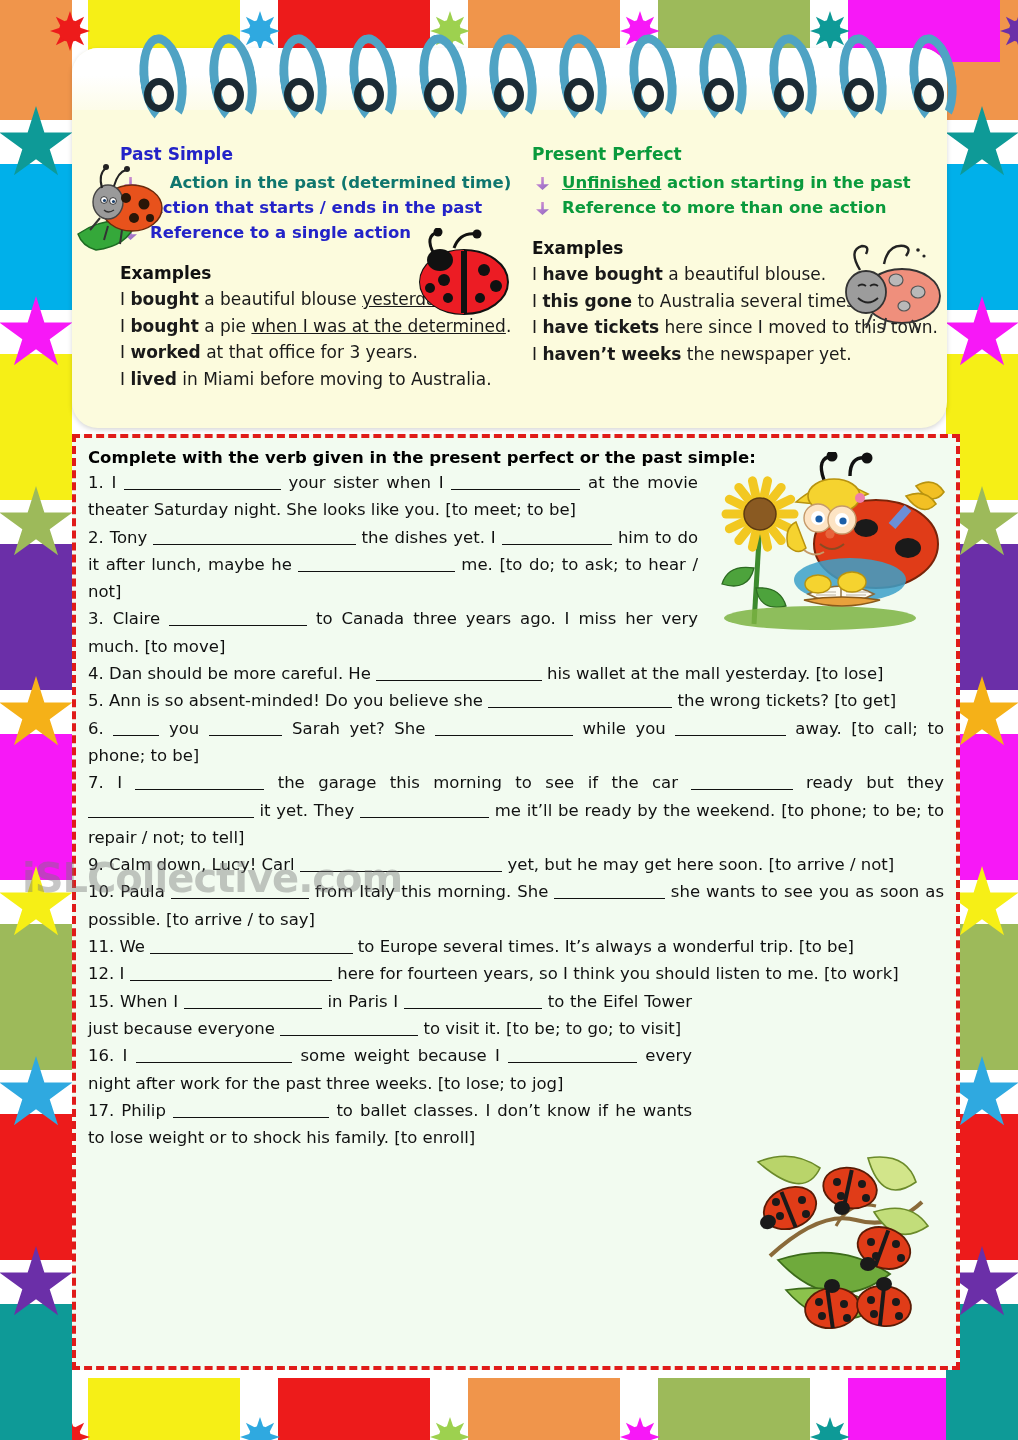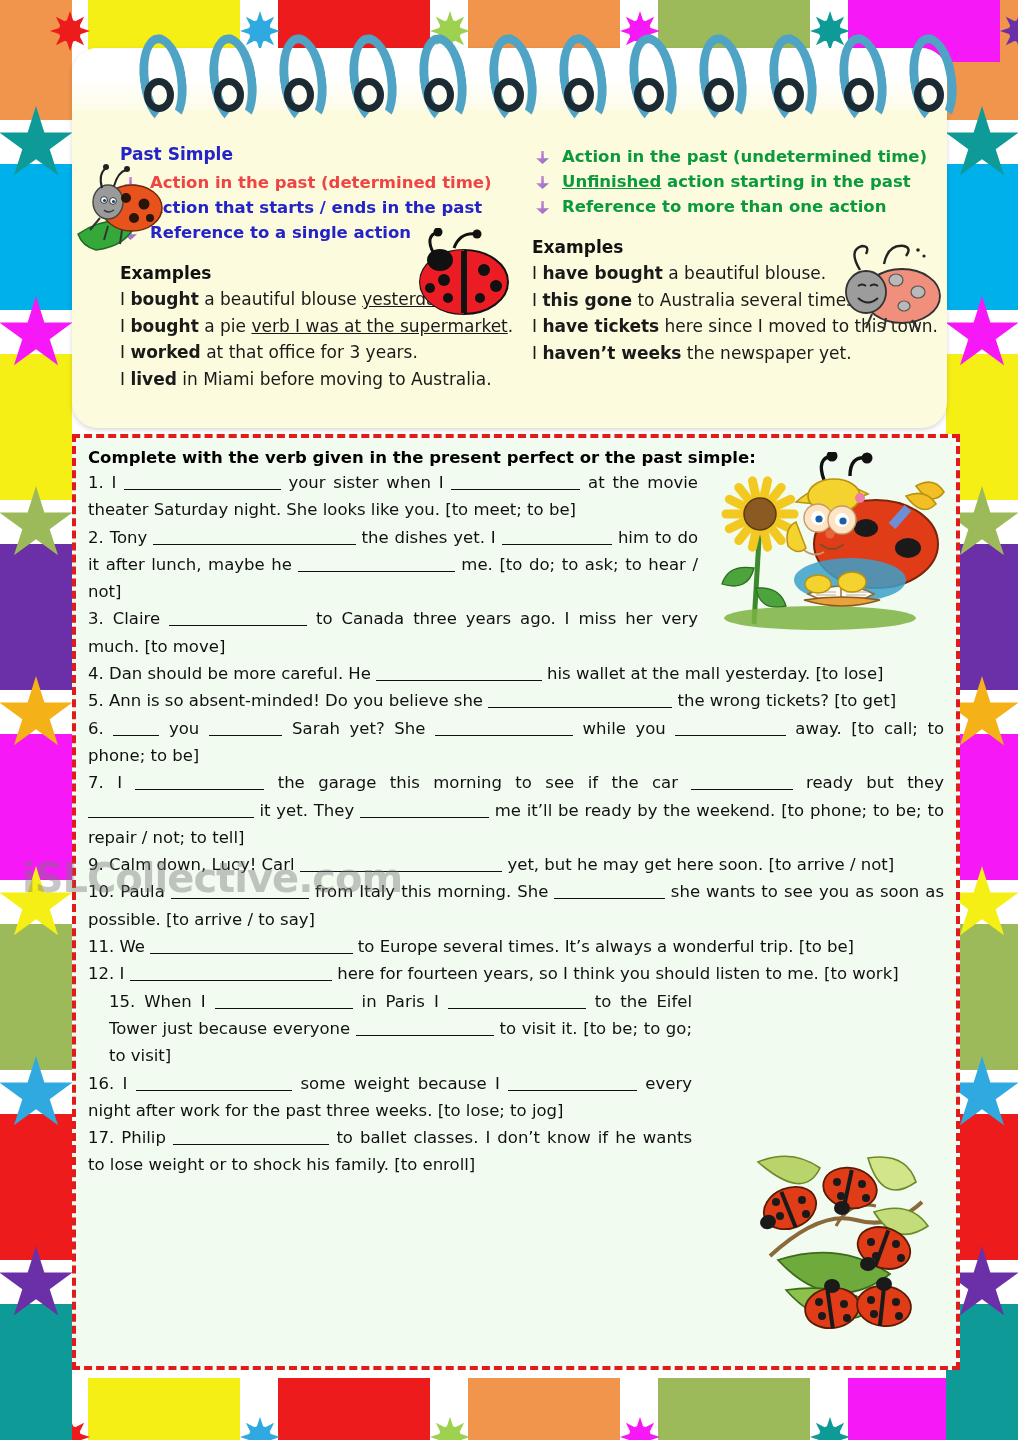--- a/index.html
+++ b/index.html
@@ -343,48 +343,45 @@
         <div class="spiral-hole" style="left: 914px; top: 78px;"></div>
       </div>
     </div>
 
   <div id="notepad">
     <div id="notepad-sheen"></div>
 
     <div class="col" id="col-left" style="left:48px;">
       <div class="col-title" style="color:#2323c8;">Past Simple</div>
       <ul class="bullets">
-        <li style="color:#ef4444;">
+        <li style="color:#0f766e;text-align:right;">
           <span class="arrow-ico"></span>
           <span>Action in the past (determined time)</span>
         </li>
         <li style="color:#2323c8;">
           <span class="arrow-ico"></span>
           <span>Action that starts / ends in the past</span>
         </li>
         <li style="color:#2323c8;">
           <span class="arrow-ico"></span>
           <span>Reference to a single action</span>
         </li>
       </ul>
       <div class="ex-head">Examples</div>
       <div id="ps-examples">
           <div class="ex-line">I <b>bought</b> a beautiful blouse <span class="u">yesterday</span>.</div>
-          <div class="ex-line">I <b>bought</b> a pie <span class="u">verb I was at the supermarket</span>.</div>
+          <div class="ex-line">I <b>bought</b> a pie <span class="u">when I was at the determined</span>.</div>
           <div class="ex-line">I <b>worked</b> at that office for 3 years.</div>
           <div class="ex-line">I <b>lived</b> in Miami before moving to Australia.</div>
         </div>
     </div>
 
     <div class="col" id="col-right" style="left:460px;">
+      <div class="col-title" style="color:#0a9a3c;">Present Perfect</div>
       <ul class="bullets">
-        <li style="color:#0a9a3c;">
-          <span class="arrow-ico"></span>
-          <span>Action in the past (undetermined time)</span>
-        </li>
         <li style="color:#0a9a3c;">
           <span class="arrow-ico"></span>
           <span id="pp-b1"><span class="u">Unfinished</span> action starting in the past</span>
         </li>
         <li style="color:#0a9a3c;">
           <span class="arrow-ico"></span>
           <span>Reference to more than one action</span>
         </li>
       </ul>
       <div class="ex-head">Examples</div>
@@ -404,21 +401,21 @@
         <p class="q" style="padding-right: 246px;">2. Tony <span class="blank" style="width: 202.4px;"></span> the dishes yet. I <span class="blank" style="width: 110.4px;"></span> him to do it after lunch, maybe he <span class="blank" style="width: 156.4px;"></span> me. [to do; to ask; to hear / not]</p>
         <p class="q" style="padding-right: 246px;">3. Claire <span class="blank" style="width: 138px;"></span> to Canada three years ago. I miss her very much. [to move]</p>
         <p class="q">4. Dan should be more careful. He <span class="blank" style="width: 165.6px;"></span> his wallet at the mall yesterday. [to lose]</p>
         <p class="q">5. Ann is so absent-minded! Do you believe she <span class="blank" style="width: 184px;"></span> the wrong tickets? [to get]</p>
         <p class="q">6. <span class="blank" style="width: 46px;"></span> you <span class="blank" style="width: 73.6px;"></span> Sarah yet? She <span class="blank" style="width: 138px;"></span> while you <span class="blank" style="width: 110.4px;"></span> away. [to call; to phone; to be]</p>
         <p class="q">7. I <span class="blank" style="width: 128.8px;"></span> the garage this morning to see if the car <span class="blank" style="width: 101.2px;"></span> ready but they <span class="blank" style="width: 165.6px;"></span> it yet. They <span class="blank" style="width: 128.8px;"></span> me it’ll be ready by the weekend. [to phone; to be; to repair / not; to tell]</p>
         <p class="q">9. Calm down, Lucy! Carl <span class="blank" style="width: 202.4px;"></span> yet, but he may get here soon. [to arrive / not]</p>
         <p class="q">10. Paula <span class="blank" style="width: 138px;"></span> from Italy this morning. She <span class="blank" style="width: 110.4px;"></span> she wants to see you as soon as possible. [to arrive / to say]</p>
         <p class="q">11. We <span class="blank" style="width: 202.4px;"></span> to Europe several times. It’s always a wonderful trip. [to be]</p>
         <p class="q">12. I <span class="blank" style="width: 202.4px;"></span> here for fourteen years, so I think you should listen to me. [to work]</p>
-        <p class="q" style="padding-right: 252px; margin-left: 21px;">15. When I <span class="blank" style="width: 138px;"></span> in Paris I <span class="blank" style="width: 138px;"></span> to the Eifel Tower just because everyone <span class="blank" style="width: 138px;"></span> to visit it. [to be; to go; to visit]</p>
+        <p class="q" style="padding-right: 252px;">15. When I <span class="blank" style="width: 138px;"></span> in Paris I <span class="blank" style="width: 138px;"></span> to the Eifel Tower just because everyone <span class="blank" style="width: 138px;"></span> to visit it. [to be; to go; to visit]</p>
         <p class="q" style="padding-right: 252px;">16. I <span class="blank" style="width: 156.4px;"></span> some weight because I <span class="blank" style="width: 128.8px;"></span> every night after work for the past three weeks. [to lose; to jog]</p>
         <p class="q" style="padding-right: 252px;">17. Philip <span class="blank" style="width: 156.4px;"></span> to ballet classes. I don’t know if he wants to lose weight or to shock his family. [to enroll]</p>
       </div>
   </div>
 
   <div id="watermark">iSLCollective.com</div>
 
 <div class="art" style="left: 74px; top: 160px; width: 98px; height: 100px; z-index: 6;">
   <svg viewBox="0 0 98 100" width="98" height="100">
     <path d="M4 74 Q30 56 62 62 Q54 86 22 90 Q8 86 4 74Z" fill="#35a83a" stroke="#1d6b22" stroke-width="1.5"></path>

